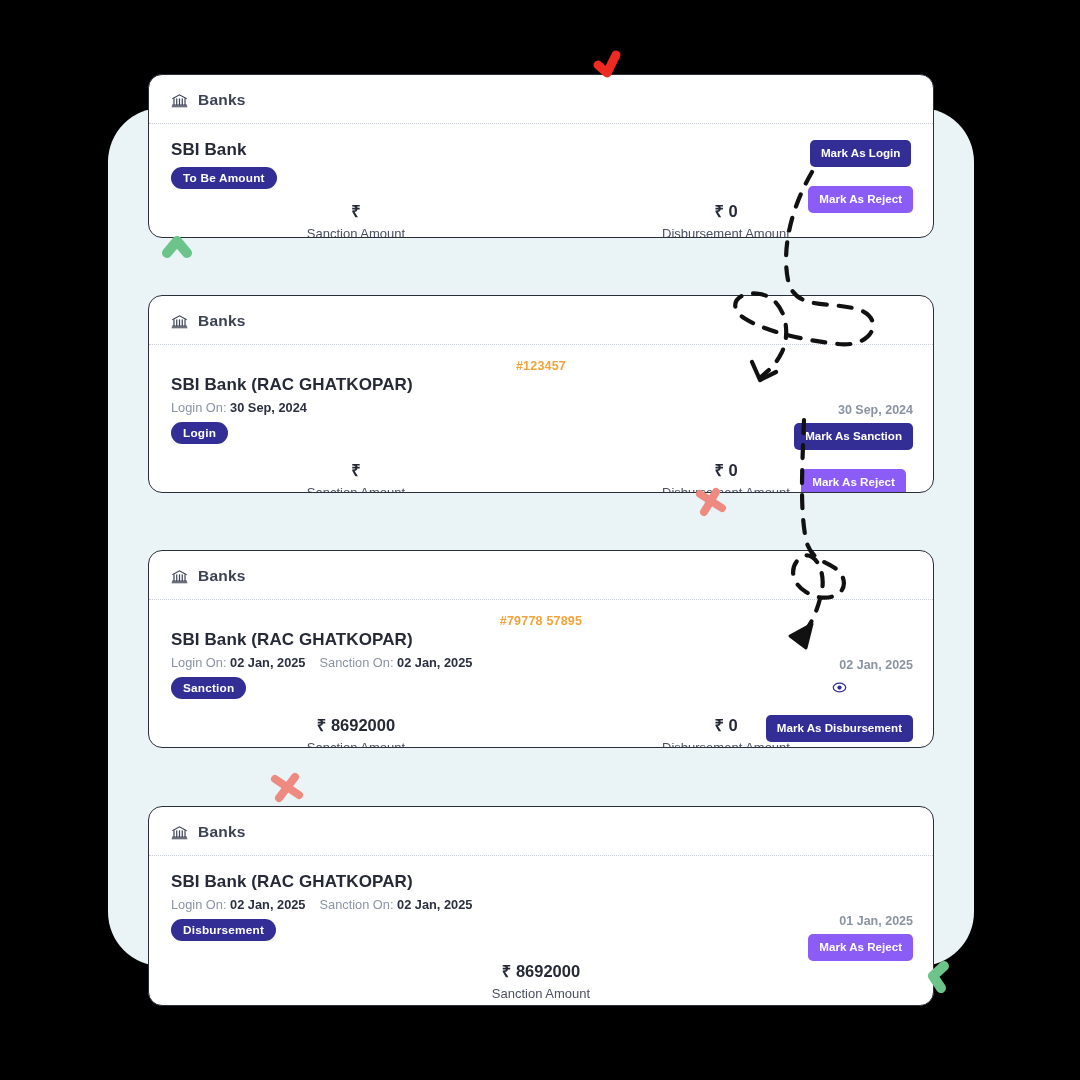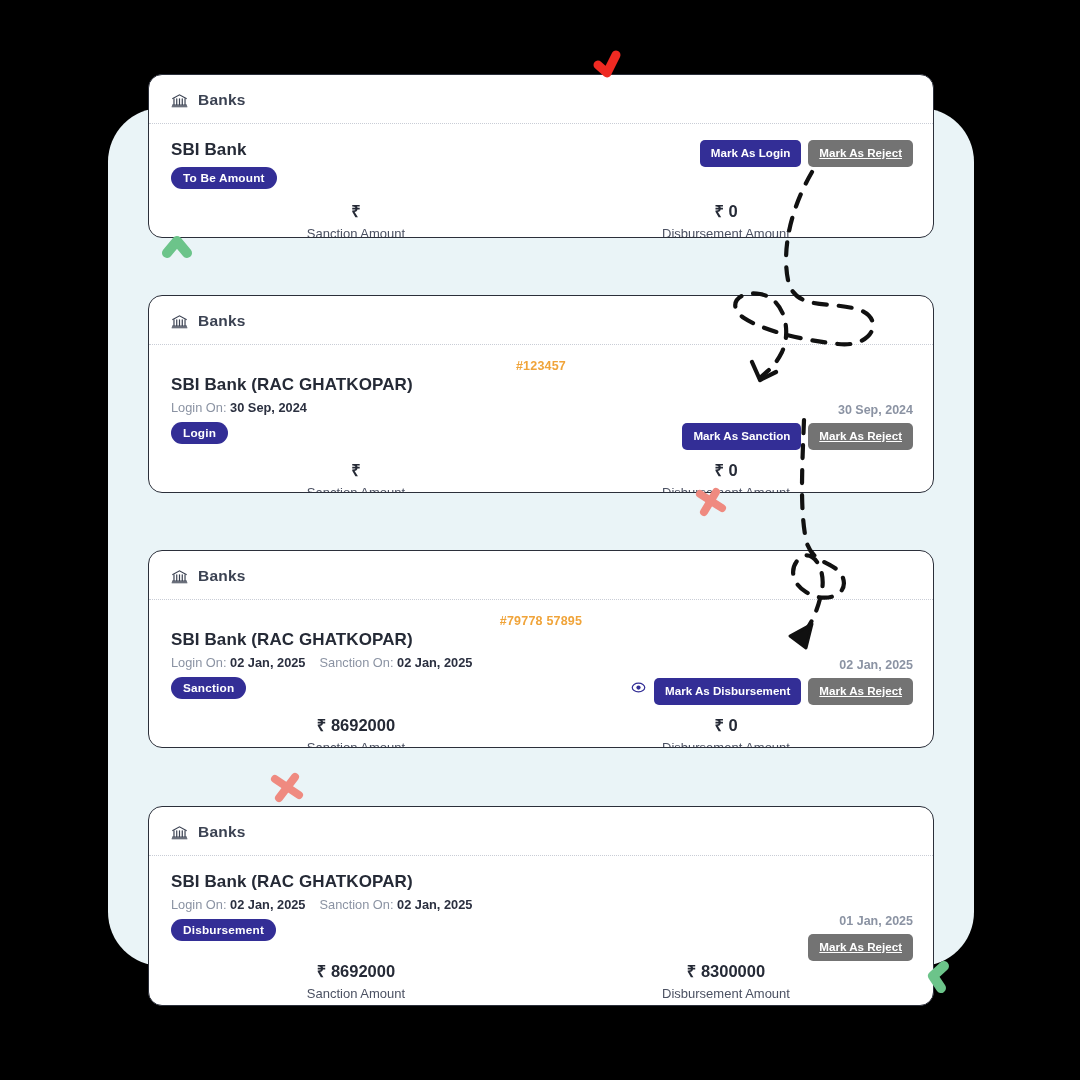--- a/index.html
+++ b/index.html
@@ -53,29 +53,29 @@
     font-size: 11.8px; font-weight: 700;
     padding: 4px 12px; border-radius: 999px; letter-spacing: .2px;
   }
 
   
   .actions {
     position: absolute; right: 20px; top: 12px;
     display: flex; flex-direction: column; align-items: flex-end; gap: 6px;
   }
   .date-label { font-size: 12.5px; color: #8b93a3; font-weight: 600; }
-  .btn-row { display: flex; align-items: flex-start; gap: 7px; }
+  .btn-row { display: flex; align-items: center; gap: 19px; flex-direction: column; }
   .btn {
     border: none; border-radius: 5px; color: #fff;
     font-family: "Liberation Sans", sans-serif;
     font-size: 11.6px; font-weight: 700;
     padding: 7px 11px; cursor: pointer; white-space: nowrap; line-height: 1.1;
   }
   .btn-primary { background: #332e96; }
-  .btn-danger  { background: #737373; text-decoration: underline; }
+  .btn-danger  { background: #8b5cf6; }
   .eye-btn {
     width: 18px; height: 18px; color: #332e96;
     background: none; border: none; cursor: pointer; padding: 0;
     display: flex; align-items: center; justify-content: center;
   }
 
   
   .amounts { display: flex; margin-top: 14px; }
   .amount-col { flex: 1; text-align: center; }
   .amount-val { font-size: 16.5px; font-weight: 700; color: #252a36; }
@@ -272,24 +272,20 @@
         <div class="btn-row">
           <button class="btn btn-danger">Mark As Reject</button>
         </div>
       </div>
 
       <div class="amounts" style="margin-top:18px;">
         <div class="amount-col">
           <div class="amount-val">₹ 8692000</div>
           <div class="amount-lbl">Sanction Amount</div>
         </div>
-        <div class="amount-col">
-          <div class="amount-val">₹ 8300000</div>
-          <div class="amount-lbl">Disbursement Amount</div>
-        </div>
       </div>
     </div>
   </div>
 
   <svg class="overlay" viewBox="0 0 1080 1080">
 
     <g fill="none" stroke="#111111" stroke-width="4.2" stroke-linecap="round" stroke-dasharray="13 12">
       <path d="M812 172 C 790 210, 782 250, 788 280
                C 795 312, 830 300, 860 310
                C 885 320, 872 348, 838 344

